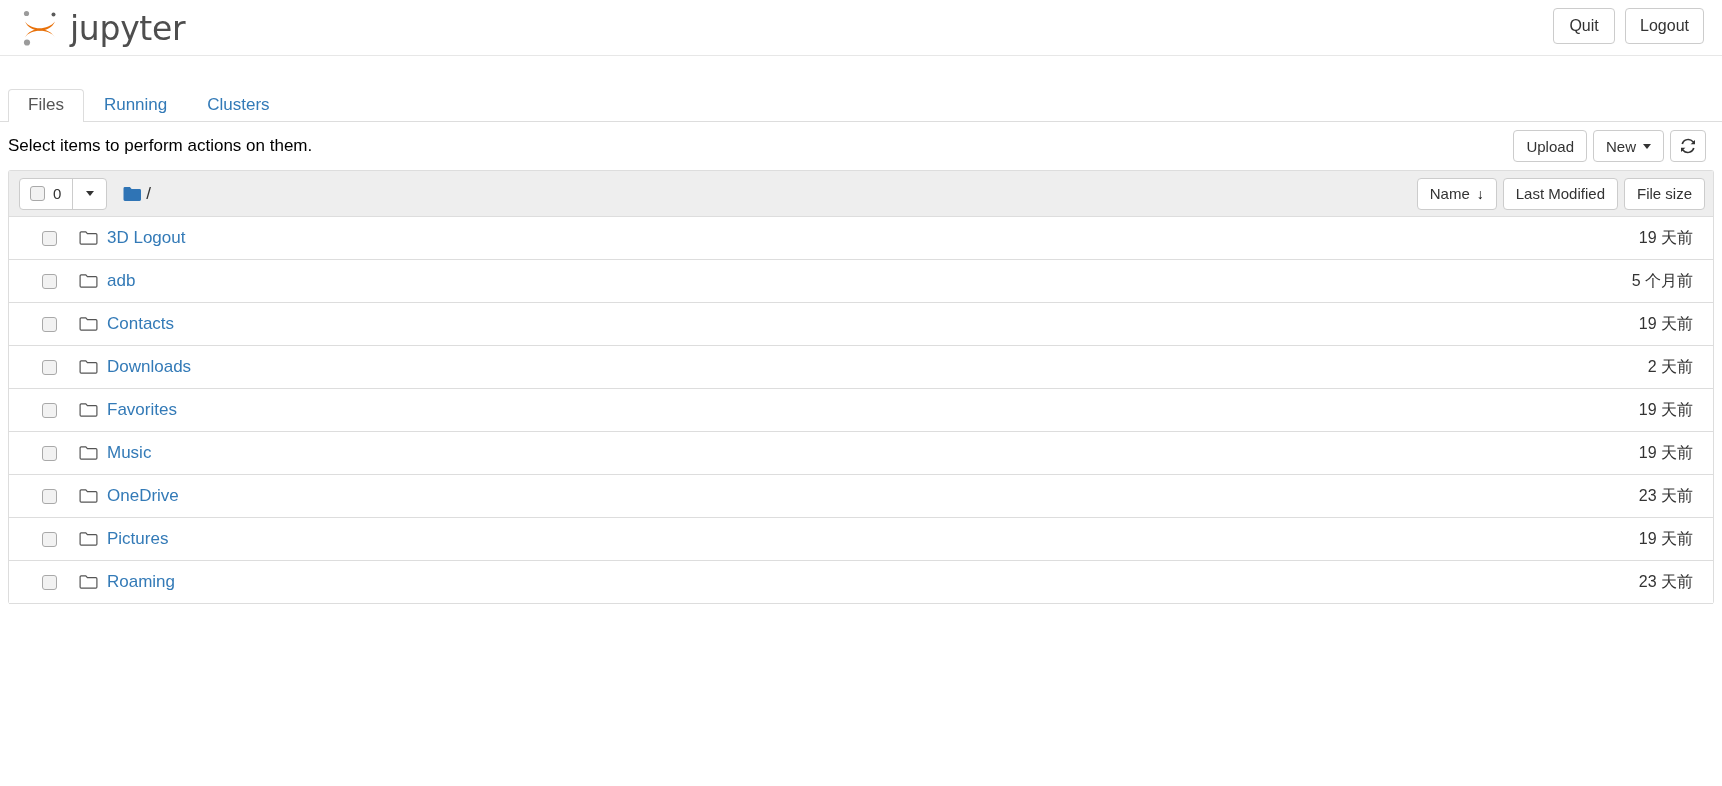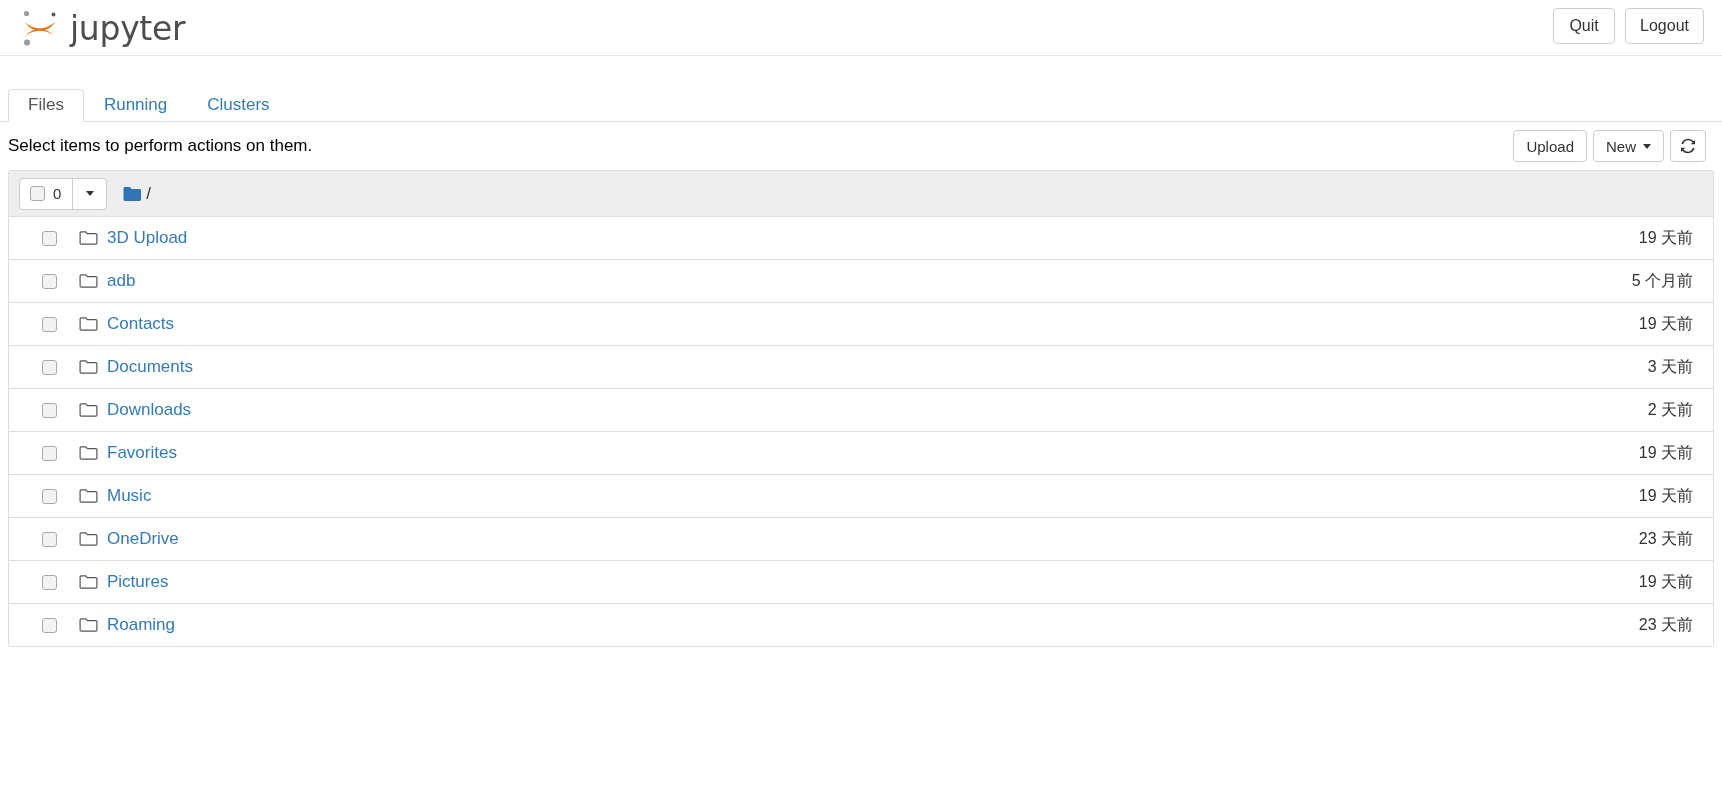--- a/index.html
+++ b/index.html
@@ -311,29 +311,37 @@
       </div>
     </div>
 
     <div id="breadcrumb">
       <svg width="19" height="16" viewBox="0 0 19 16">
         <path d="M0.5 2.5 a1.4 1.4 0 0 1 1.4-1.4 h5.0 l1.7 1.9 h8.0 a1.4 1.4 0 0 1 1.4 1.4 v9.2 a1.4 1.4 0 0 1 -1.4 1.4 h-14.7 a1.4 1.4 0 0 1 -1.4 -1.4 Z" fill="#2f74b5"></path>
       </svg>
       <span id="breadcrumb-sep">/</span>
     </div>
 
+    <div id="sort-buttons">
+      <button class="sort-btn">
+        <span>Name</span>
+        <span class="sort-arrow">↓</span>
+      </button>
+      <button class="sort-btn">Last Modified</button>
+      <button class="sort-btn">File size</button>
+    </div>
   </div>
 
   <div id="rows-container">
       <div class="file-row">
         <span class="chk row-chk"></span>
         <svg class="folder-icon" width="19" height="16" viewBox="0 0 19 16">
           <path d="M1.1 3.0 a1.1 1.1 0 0 1 1.1 -1.1 h4.6 l1.6 1.8 h8.4 a1.1 1.1 0 0 1 1.1 1.1 v8.3 a1.1 1.1 0 0 1 -1.1 1.1 h-14.6 a1.1 1.1 0 0 1 -1.1 -1.1 Z" fill="none" stroke="#555555" stroke-width="1.2"></path>
         </svg>
-        <a class="file-name">3D Upload</a>
+        <a class="file-name">3D Logout</a>
         <span class="file-modified">19 天前</span>
       </div>
       <div class="file-row">
         <span class="chk row-chk"></span>
         <svg class="folder-icon" width="19" height="16" viewBox="0 0 19 16">
           <path d="M1.1 3.0 a1.1 1.1 0 0 1 1.1 -1.1 h4.6 l1.6 1.8 h8.4 a1.1 1.1 0 0 1 1.1 1.1 v8.3 a1.1 1.1 0 0 1 -1.1 1.1 h-14.6 a1.1 1.1 0 0 1 -1.1 -1.1 Z" fill="none" stroke="#555555" stroke-width="1.2"></path>
         </svg>
         <a class="file-name">adb</a>
         <span class="file-modified">5 个月前</span>
       </div>
@@ -343,28 +351,20 @@
           <path d="M1.1 3.0 a1.1 1.1 0 0 1 1.1 -1.1 h4.6 l1.6 1.8 h8.4 a1.1 1.1 0 0 1 1.1 1.1 v8.3 a1.1 1.1 0 0 1 -1.1 1.1 h-14.6 a1.1 1.1 0 0 1 -1.1 -1.1 Z" fill="none" stroke="#555555" stroke-width="1.2"></path>
         </svg>
         <a class="file-name">Contacts</a>
         <span class="file-modified">19 天前</span>
       </div>
       <div class="file-row">
         <span class="chk row-chk"></span>
         <svg class="folder-icon" width="19" height="16" viewBox="0 0 19 16">
           <path d="M1.1 3.0 a1.1 1.1 0 0 1 1.1 -1.1 h4.6 l1.6 1.8 h8.4 a1.1 1.1 0 0 1 1.1 1.1 v8.3 a1.1 1.1 0 0 1 -1.1 1.1 h-14.6 a1.1 1.1 0 0 1 -1.1 -1.1 Z" fill="none" stroke="#555555" stroke-width="1.2"></path>
         </svg>
-        <a class="file-name">Documents</a>
-        <span class="file-modified">3 天前</span>
-      </div>
-      <div class="file-row">
-        <span class="chk row-chk"></span>
-        <svg class="folder-icon" width="19" height="16" viewBox="0 0 19 16">
-          <path d="M1.1 3.0 a1.1 1.1 0 0 1 1.1 -1.1 h4.6 l1.6 1.8 h8.4 a1.1 1.1 0 0 1 1.1 1.1 v8.3 a1.1 1.1 0 0 1 -1.1 1.1 h-14.6 a1.1 1.1 0 0 1 -1.1 -1.1 Z" fill="none" stroke="#555555" stroke-width="1.2"></path>
-        </svg>
         <a class="file-name">Downloads</a>
         <span class="file-modified">2 天前</span>
       </div>
       <div class="file-row">
         <span class="chk row-chk"></span>
         <svg class="folder-icon" width="19" height="16" viewBox="0 0 19 16">
           <path d="M1.1 3.0 a1.1 1.1 0 0 1 1.1 -1.1 h4.6 l1.6 1.8 h8.4 a1.1 1.1 0 0 1 1.1 1.1 v8.3 a1.1 1.1 0 0 1 -1.1 1.1 h-14.6 a1.1 1.1 0 0 1 -1.1 -1.1 Z" fill="none" stroke="#555555" stroke-width="1.2"></path>
         </svg>
         <a class="file-name">Favorites</a>
         <span class="file-modified">19 天前</span>

